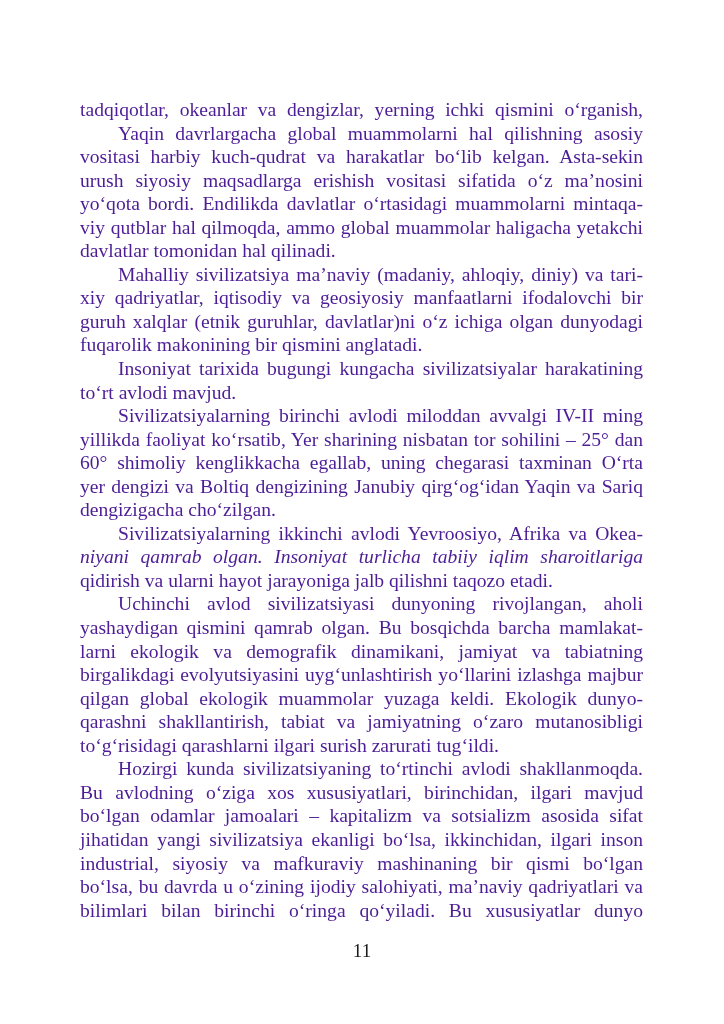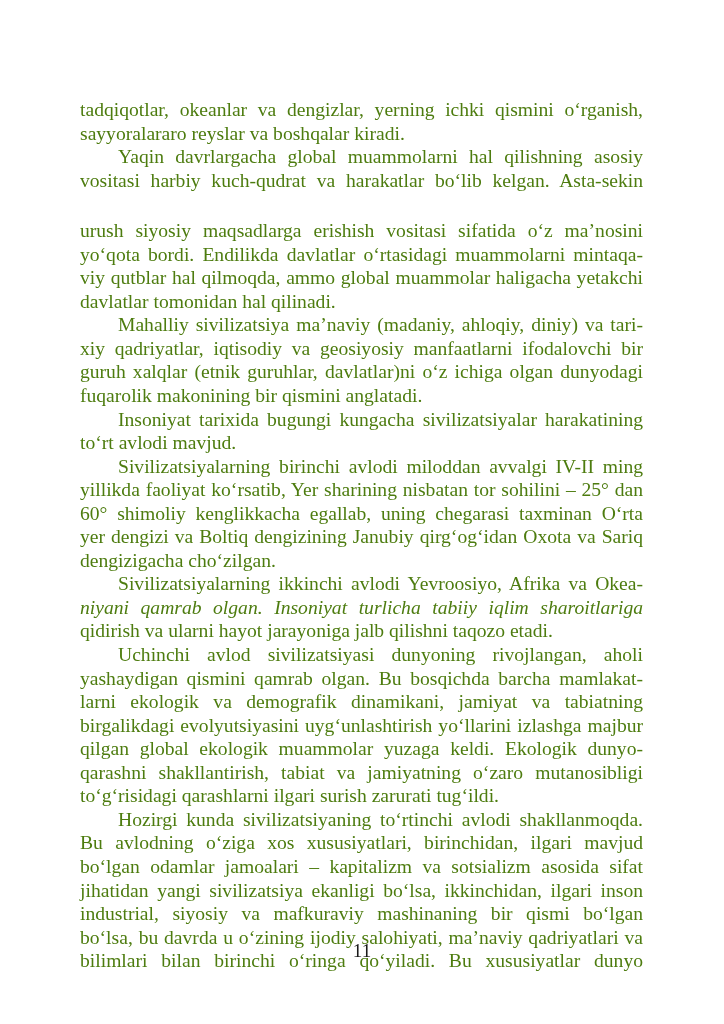--- a/index.html
+++ b/index.html
@@ -5,21 +5,21 @@
   html, body { margin: 0; padding: 0; background: #ffffff; }
   body { width: 724px; height: 1024px; position: relative; overflow: hidden; }
   .page {
     position: absolute;
     left: 80px;
     top: 98px;
     width: 563px;
     font-family: "Liberation Serif", serif;
     font-size: 19.6px;
     line-height: 23.55px;
-    color: #4d7c0f;
+    color: #4c1d95;
   }
   .para {
     margin: 0;
     text-align: justify;
     text-indent: 38px;
     hyphens: manual;
   }
   .para.cont { text-indent: 0; }
   .line { display: block; text-align: justify; text-align-last: justify; white-space: nowrap; }
   .line.last { text-align-last: left; }
@@ -33,45 +33,44 @@
     font-size: 19px;
     color: #1a1a1a;
   }
 </style>
 </head>
 <body>
 
 <div class="page" id="page-body">
     <p class="para cont">
       <span class="line" style="text-indent: 0px;">tadqiqotlar, okeanlar va dengizlar, yerning ichki qismini o‘rganish,</span>
-      <span class="line last" style="text-indent: 0px;">sayyoralararo reyslar va boshqalar kiradi.</span>
     </p>
     <p class="para">
       <span class="line" style="text-indent: 38px;">Yaqin davrlargacha global muammolarni hal qilishning asosiy</span>
       <span class="line" style="text-indent: 0px;">vositasi harbiy kuch-qudrat va harakatlar bo‘lib kelgan. Asta-sekin</span>
-      <span class="line" style="text-indent: 0px; margin-top: 27px;">urush siyosiy maqsadlarga erishish vositasi sifatida o‘z ma’nosini</span>
+      <span class="line" style="text-indent: 0px;">urush siyosiy maqsadlarga erishish vositasi sifatida o‘z ma’nosini</span>
       <span class="line" style="text-indent: 0px;">yo‘qota bordi. Endilikda davlatlar o‘rtasidagi muammolarni mintaqa-</span>
       <span class="line" style="text-indent: 0px; font-family: Liberation Serif, serif;">viy qutblar hal qilmoqda, ammo global muammolar haligacha yetakchi</span>
       <span class="line last" style="text-indent: 0px;">davlatlar tomonidan hal qilinadi.</span>
     </p>
     <p class="para">
       <span class="line" style="text-indent: 38px;">Mahalliy sivilizatsiya ma’naviy (madaniy, ahloqiy, diniy) va tari-</span>
       <span class="line" style="text-indent: 0px;">xiy qadriyatlar, iqtisodiy va geosiyosiy manfaatlarni ifodalovchi bir</span>
       <span class="line" style="text-indent: 0px;">guruh xalqlar (etnik guruhlar, davlatlar)ni o‘z ichiga olgan dunyodagi</span>
       <span class="line last" style="text-indent: 0px;">fuqarolik makonining bir qismini anglatadi.</span>
     </p>
     <p class="para">
       <span class="line" style="text-indent: 38px;">Insoniyat tarixida bugungi kungacha sivilizatsiyalar harakatining</span>
       <span class="line last" style="text-indent: 0px;">to‘rt avlodi mavjud.</span>
     </p>
     <p class="para">
       <span class="line" style="text-indent: 38px;">Sivilizatsiyalarning birinchi avlodi miloddan avvalgi IV-II ming</span>
       <span class="line" style="text-indent: 0px;">yillikda faoliyat ko‘rsatib, Yer sharining nisbatan tor sohilini – 25° dan</span>
       <span class="line" style="text-indent: 0px;">60° shimoliy kenglikkacha egallab, uning chegarasi taxminan O‘rta</span>
-      <span class="line" style="text-indent: 0px;">yer dengizi va Boltiq dengizining Janubiy qirg‘og‘idan Oxota va Sariq</span>
+      <span class="line" style="text-indent: 0px;">yer dengizi va Boltiq dengizining Janubiy qirg‘og‘idan Yaqin va Sariq</span>
       <span class="line last" style="text-indent: 0px;">dengizigacha cho‘zilgan.</span>
     </p>
     <p class="para">
       <span class="line" style="text-indent: 38px;">Sivilizatsiyalarning ikkinchi avlodi Yevroosiyo, Afrika va Okea-</span>
       <span class="line" style="text-indent: 0px; font-style: italic;">niyani qamrab olgan. Insoniyat turlicha tabiiy iqlim sharoitlariga</span>
       <span class="line last" style="text-indent: 0px;">qidirish va ularni hayot jarayoniga jalb qilishni taqozo etadi.</span>
     </p>
     <p class="para">
       <span class="line" style="text-indent: 38px;">Uchinchi avlod sivilizatsiyasi dunyoning rivojlangan, aholi</span>
       <span class="line" style="text-indent: 0px;">yashaydigan qismini qamrab olgan. Bu bosqichda barcha mamlakat-</span>

